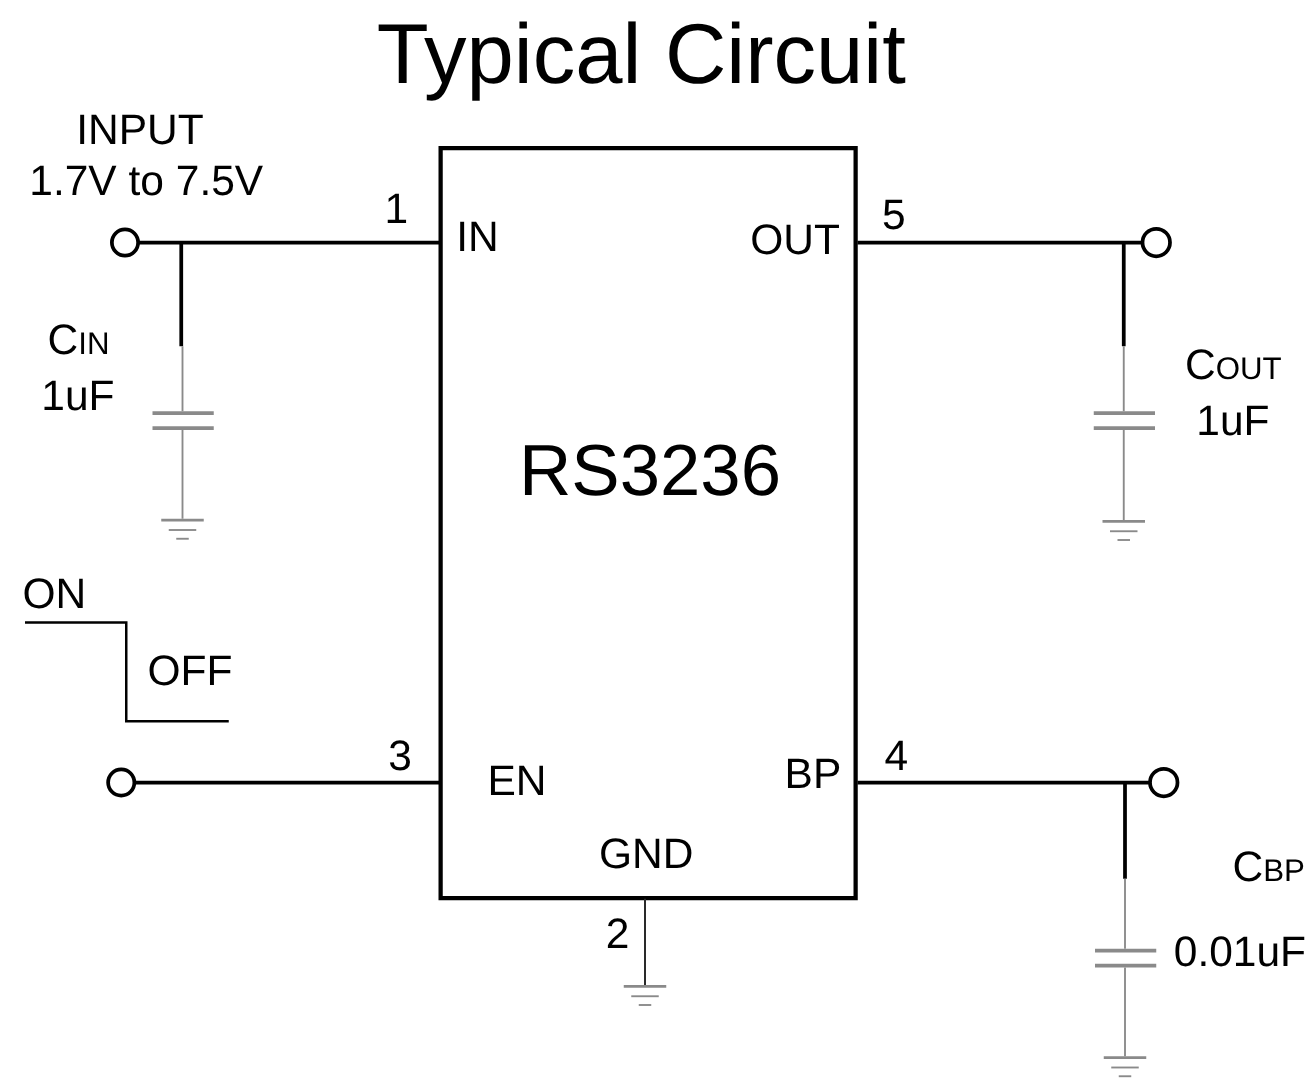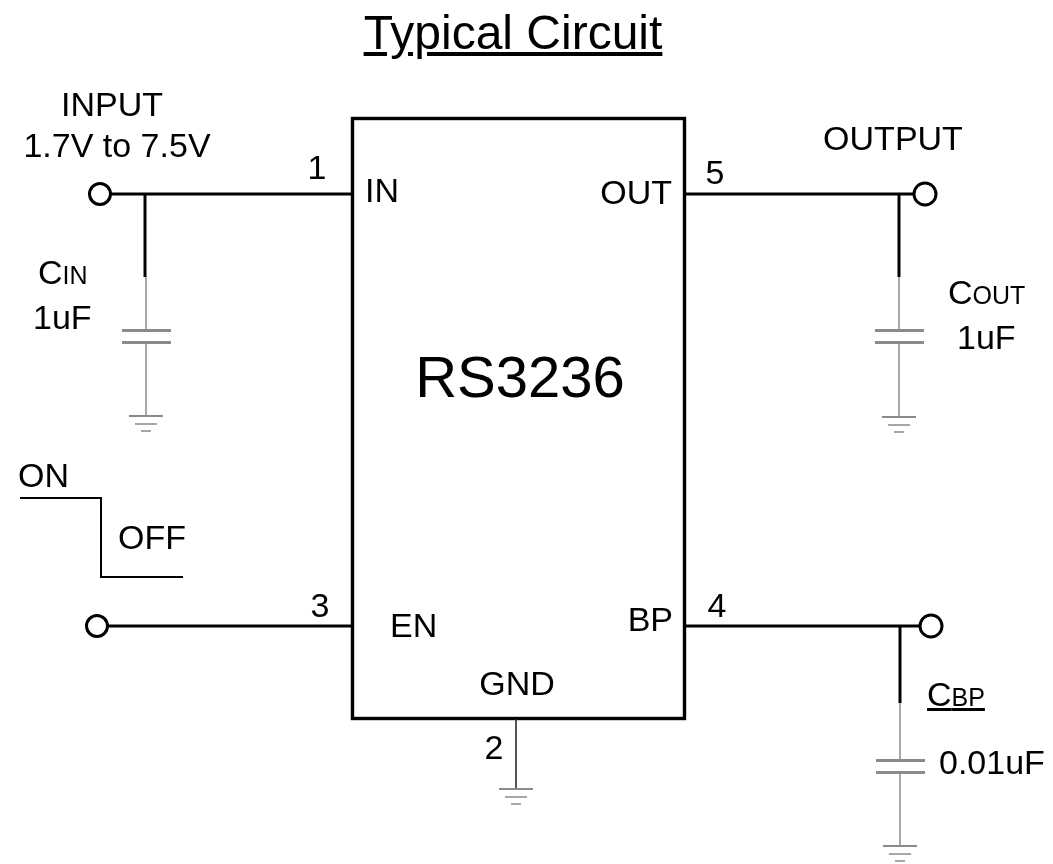--- a/index.html
+++ b/index.html
@@ -21,23 +21,22 @@
     top: 0;
   }
   .lbl {
     position: absolute;
     line-height: 1;
     white-space: nowrap;
     color: #000000;
     font-size: 34px;
   }
   .title {
-    font-size: 48px;
+    font-size: 68px;
     transform: translateX(-50%);
-    text-decoration: underline;
   }
   .chip-name {
     font-size: 58px;
     transform: translateX(-50%);
   }
   .center-x {
     transform: translateX(-50%);
   }
   .sub {
     font-size: 25px;
@@ -117,21 +116,20 @@
     </g>
   </svg>
 
   <div class="lbl title" style="left:513px; top:9px;">Typical Circuit</div>
 
   <div class="lbl chip-name" style="left:520px; top:348px;">RS3236</div>
 
   <div class="lbl center-x" style="left:112px; top:87px;text-align:right;">INPUT</div>
   <div class="lbl center-x" style="left:117px; top:128px;">1.7V to 7.5V</div>
 
-  <div class="lbl center-x" style="left:893px; top:121px;">OUTPUT</div>
 
   <div class="lbl center-x" style="left:317px; top:150px;">1</div>
   <div class="lbl center-x" style="left:715px; top:155px;">5</div>
   <div class="lbl center-x" style="left:320px; top:588px;">3</div>
   <div class="lbl center-x" style="left:717px; top:588px;">4</div>
   <div class="lbl center-x" style="left:494px; top:730px;">2</div>
 
   <div class="lbl" style="left:365px; top:173px;">IN</div>
   <div class="lbl" style="right:381px; top:175px;">OUT</div>
   <div class="lbl" style="left:350px; top:608px;margin-left:40px;">EN</div>
@@ -140,16 +138,16 @@
 
   <div class="lbl" style="left:18px; top:458px;">ON</div>
   <div class="lbl" style="left:118px; top:520px;">OFF</div>
 
   <div class="lbl" style="left:38px; top:255px;text-align:center;"><span>C</span><span class="sub">IN</span></div>
   <div class="lbl" style="left:33px; top:300px;">1uF</div>
 
   <div class="lbl" style="left:948px; top:275px;"><span>C</span><span class="sub">OUT</span></div>
   <div class="lbl" style="left:957px; top:320px;">1uF</div>
 
-  <div class="lbl" style="left:927px; top:677px;text-decoration:underline;"><span>C</span><span class="sub">BP</span></div>
+  <div class="lbl" style="left:986px; top:677px;"><span>C</span><span class="sub">BP</span></div>
   <div class="lbl" style="left:939px; top:745px;">0.01uF</div>
 
 </div>
 
 </body></html>

